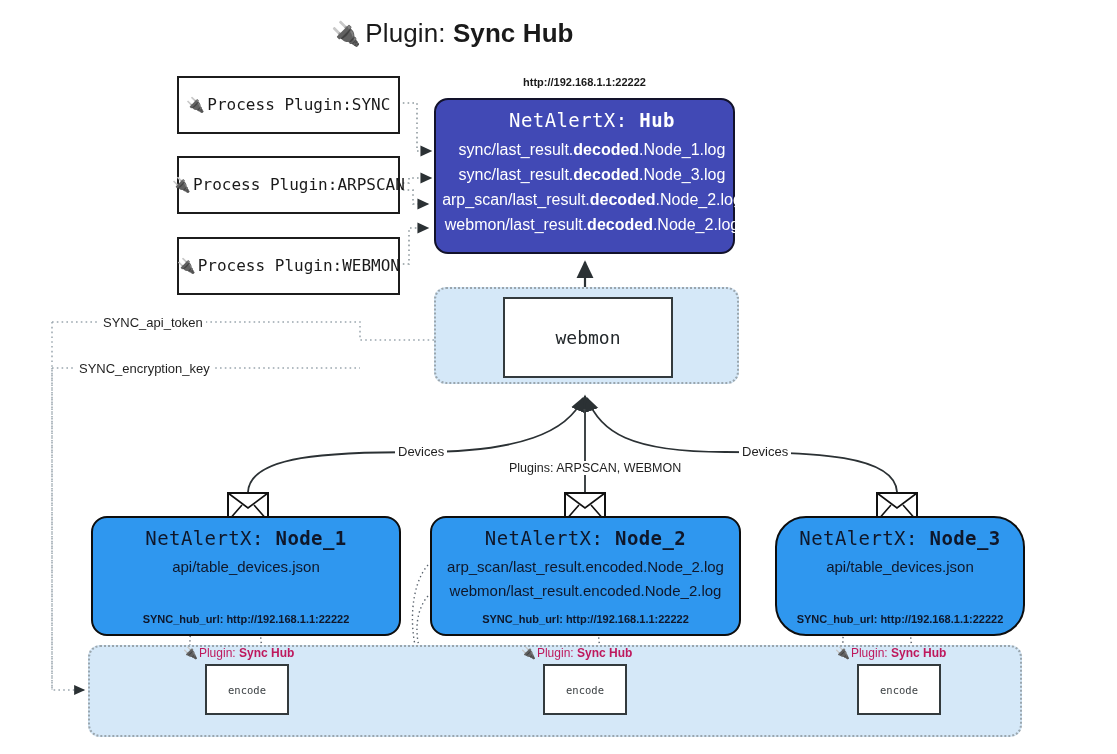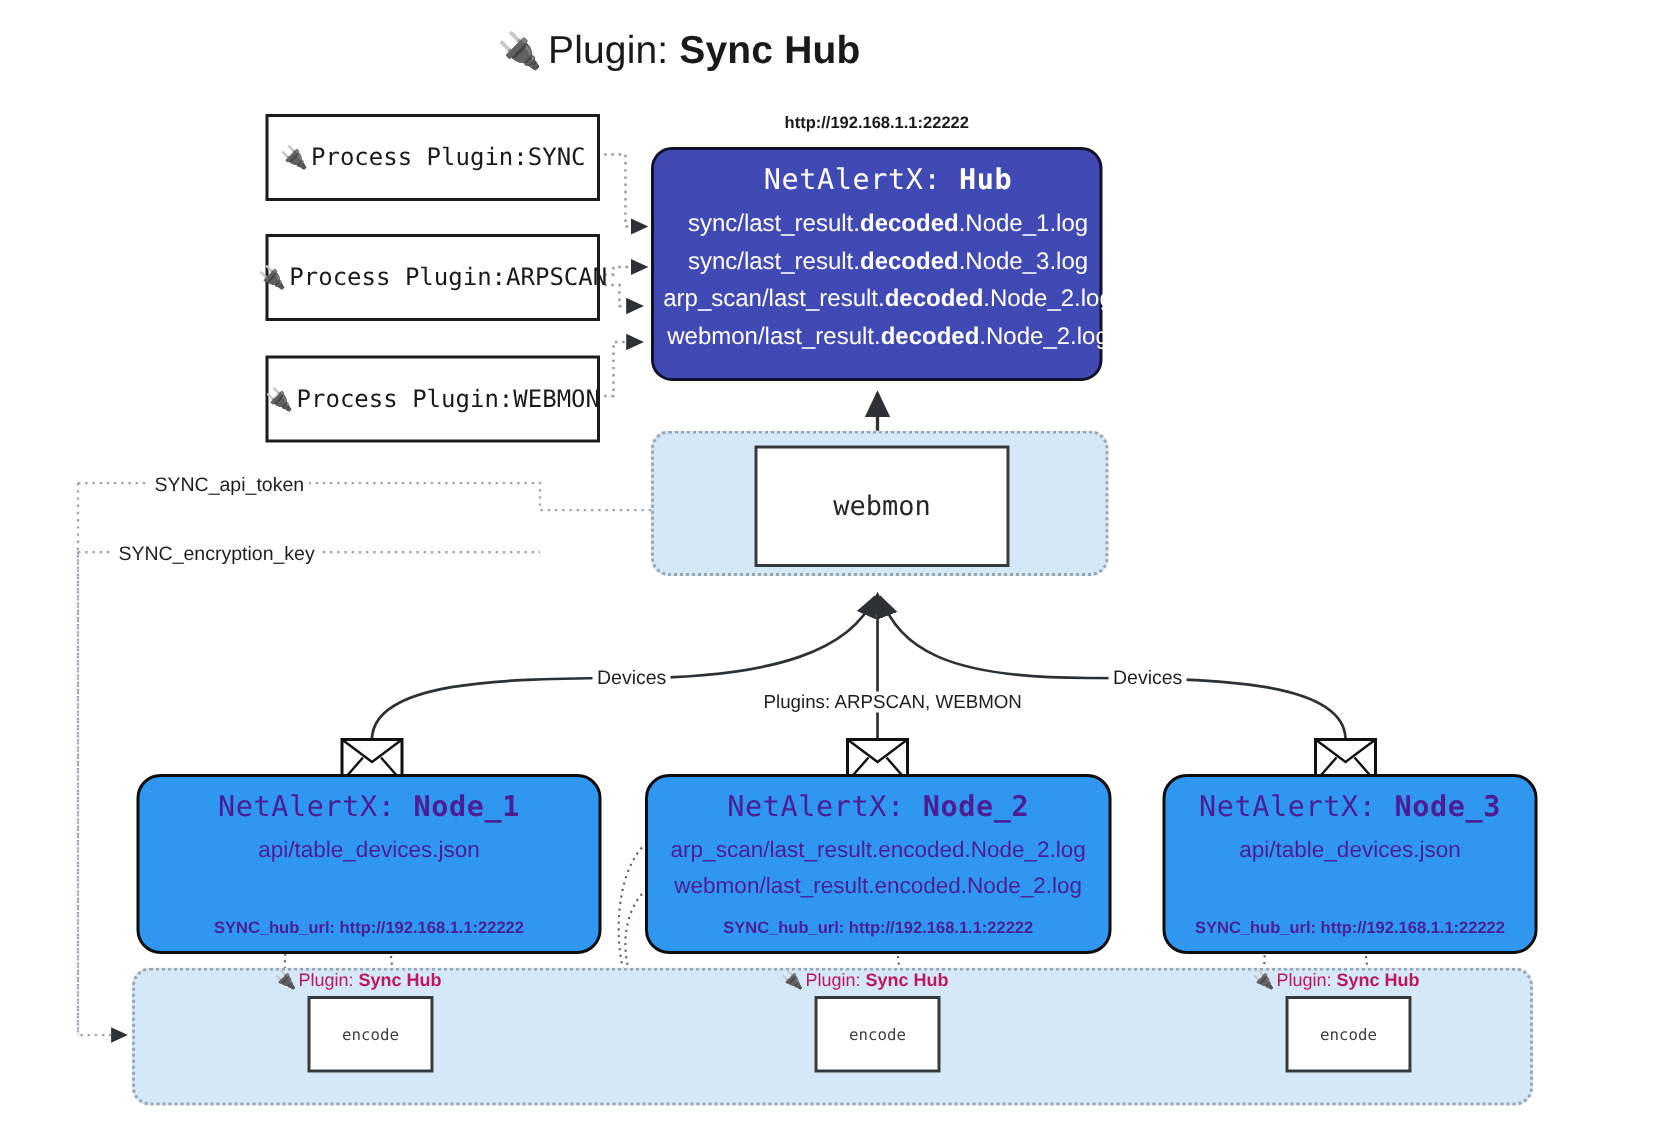--- a/index.html
+++ b/index.html
@@ -37,32 +37,32 @@
 
   
   .decodegroup{position:absolute;left:434px;top:287px;width:305px;height:97px;
                background:#d5e8f8;border:2px dotted #9aa6ae;border-radius:12px;box-sizing:border-box;}
   .decodebox{position:absolute;left:503px;top:297px;width:166px;height:77px;background:#ffffff;
              border:2px solid #333a3d;display:flex;align-items:center;justify-content:center;
              font-family:"DejaVu Sans Mono","Liberation Mono",monospace;font-size:18px;color:#23282b;}
 
   
   .node{position:absolute;top:516px;height:120px;background:#2f97ef;border:2px solid #0d0d0d;
-        border-radius:16px;color:#4c1d95;box-sizing:border-box;
+        border-radius:16px;color:#0f172a;box-sizing:border-box;
         display:flex;flex-direction:column;align-items:center;padding-top:9px;}
   .node .ntitle{font-family:"DejaVu Sans Mono","Liberation Mono",monospace;font-size:19px;
                 letter-spacing:.4px;white-space:nowrap;}
   .node .ntitle b{font-weight:700;}
   .node .nline{font-size:15px;margin-top:9px;white-space:nowrap;}
   .node .nline+.nline{margin-top:7px;}
   .node .nfoot{position:absolute;bottom:9px;left:0;width:100%;text-align:center;
                font-size:11px;font-weight:600;white-space:nowrap;}
   #node-1{left:91px;width:310px;}
   #node-2{left:430px;width:311px;}
-  #node-3{left:775px;width:250px;}
+  #node-3{left:775px;width:250px;border-radius:31px;}
 
   
   .env{position:absolute;width:42px;height:30px;background:#ffffff;border:2px solid #111;box-sizing:border-box;}
   .env::before,.env::after{content:"";position:absolute;left:0;top:0;width:100%;height:100%;}
   .env svg{position:absolute;left:-2px;top:-2px;}
 
   
   .encgroup{position:absolute;left:88px;top:645px;width:934px;height:92px;
             background:#d5e8f8;border:2px dotted #9aa6ae;border-radius:12px;box-sizing:border-box;}
   .encbox{position:absolute;top:664px;width:80px;height:47px;background:#ffffff;border:2px solid #333a3d;

